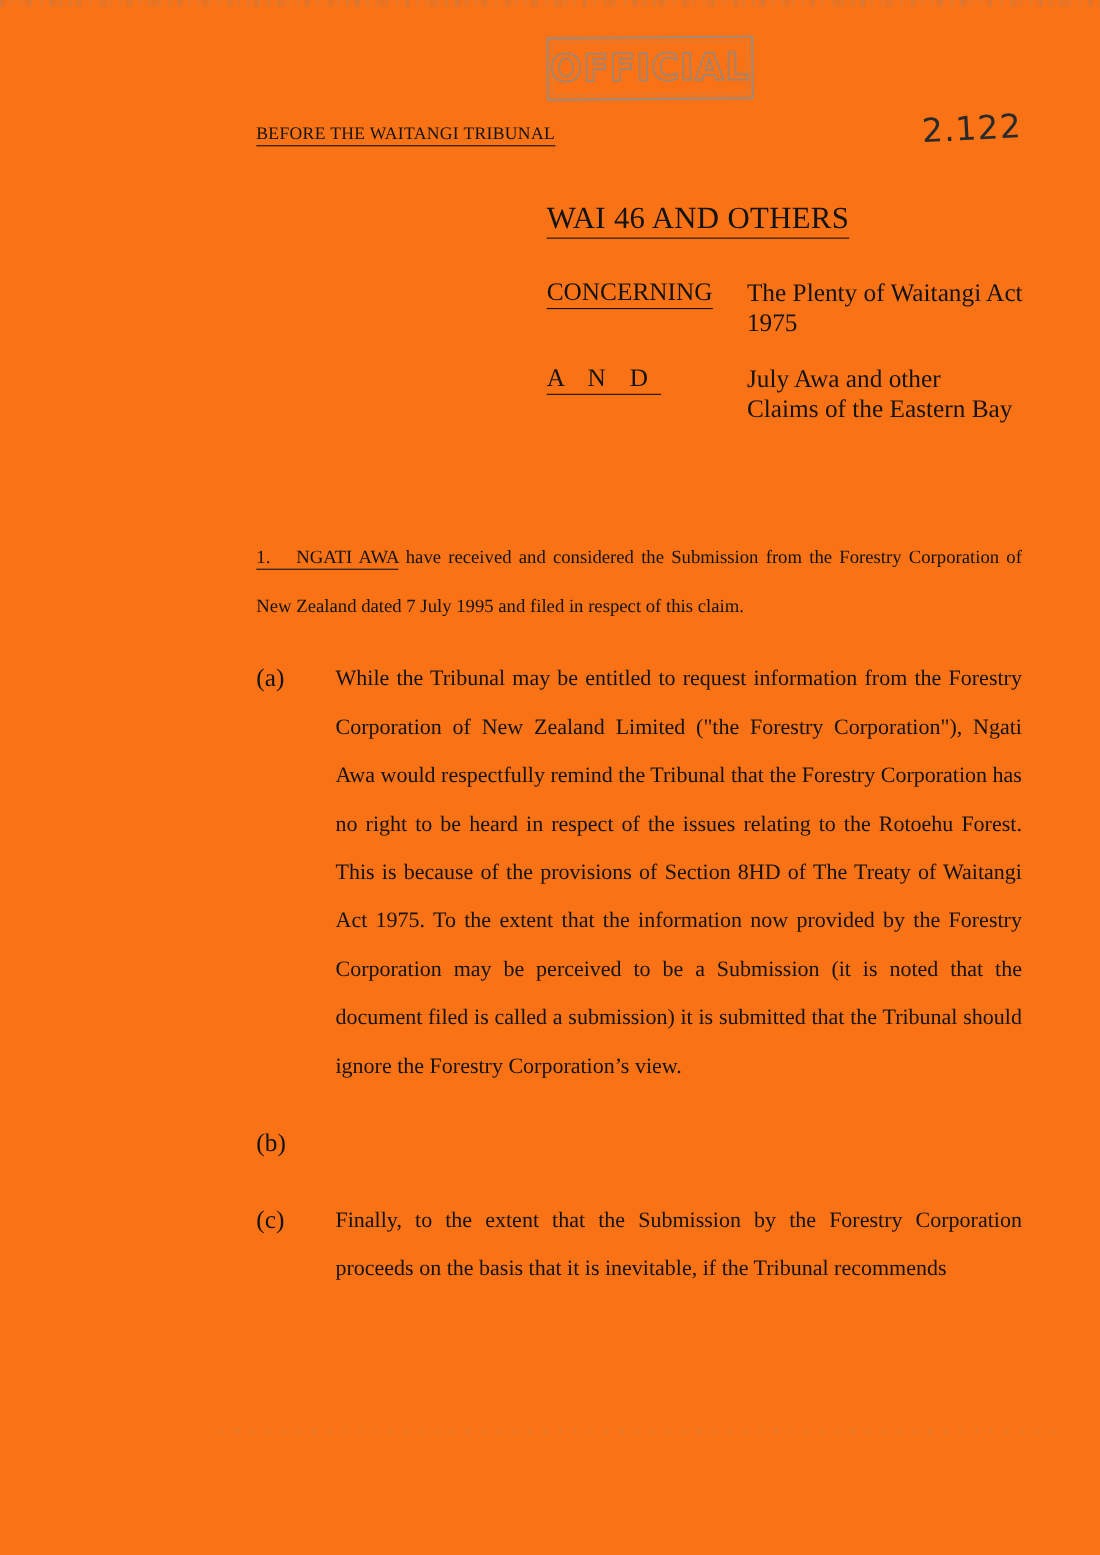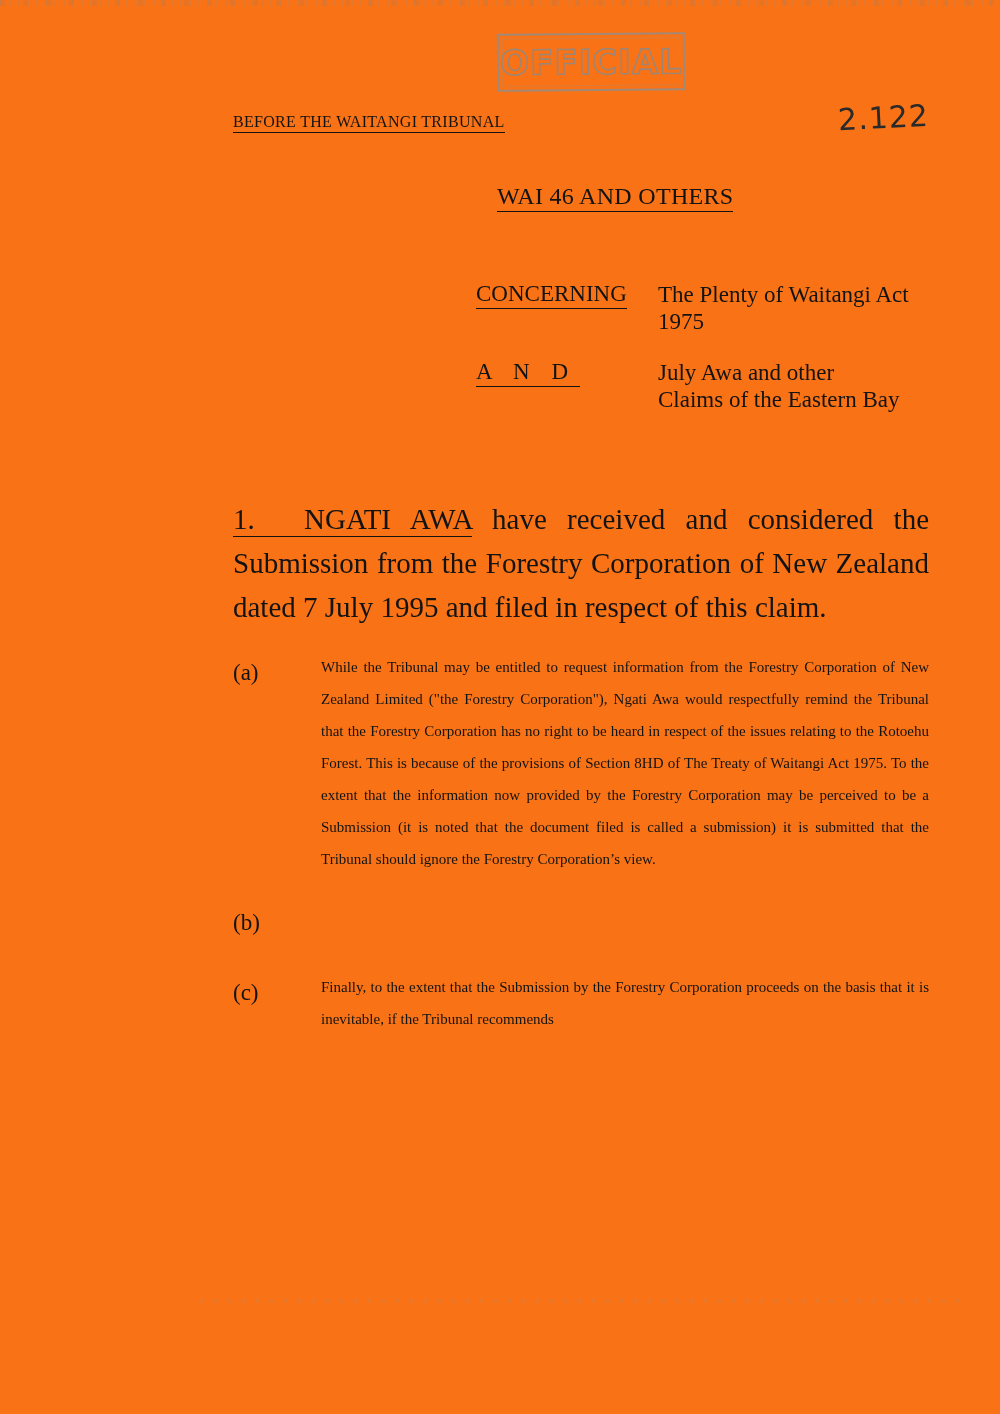--- a/index.html
+++ b/index.html
@@ -105,35 +105,34 @@
     white-space: nowrap;
     border-bottom: 1.6px solid #131313;
     padding-bottom: 1px;
     display: inline-block;
   }
 
   .case-heading {
     position: absolute;
     left: 497px;
     top: 183px;
-    font-size: 24px;
+    font-size: 28px;
     letter-spacing: 0.3px;
     white-space: nowrap;
     border-bottom: 1.6px solid #131313;
     padding-bottom: 1px;
     display: inline-block;
   }
 
   
   .parties {
     position: absolute;
-    left: 476px;
+    left: 497px;
     top: 253px;
     width: 440px;
-    margin-top: 28px;
   }
   .party-row {
     display: flex;
     align-items: flex-start;
     margin-bottom: 24px;
   }
   .party-label-wrap {
     width: 182px;
     flex: 0 0 182px;
   }
@@ -157,21 +156,21 @@
 
   
   .body-block {
     position: absolute;
     left: 233px;
     top: 468px;
     width: 696px;
   }
 
   .num-para {
-    font-size: 29px;
+    font-size: 17px;
     line-height: 44px;
     text-align: justify;
     text-justify: inter-word;
     margin-bottom: 22px;
   }
   .num-para:last-child { margin-bottom: 0; }
 
   .num-lead {
     border-bottom: 1.6px solid #131313;
     padding-bottom: 1px;
@@ -185,26 +184,25 @@
     margin-bottom: 26px;
   }
   .sub-marker {
     width: 72px;
     flex: 0 0 72px;
     font-size: 23px;
     line-height: 44px;
   }
   .sub-text {
     flex: 1 1 auto;
-    font-size: 15px;
-    line-height: 32px;
+    font-size: 20px;
+    line-height: 44px;
     text-align: justify;
     text-justify: inter-word;
     hyphens: none;
-    margin-left: 16px;
   }
 </style>
 </head>
 <body>
 
 <div class="page">
 
   <div class="scan-edge-top"></div>
 
   <div class="stamp">

